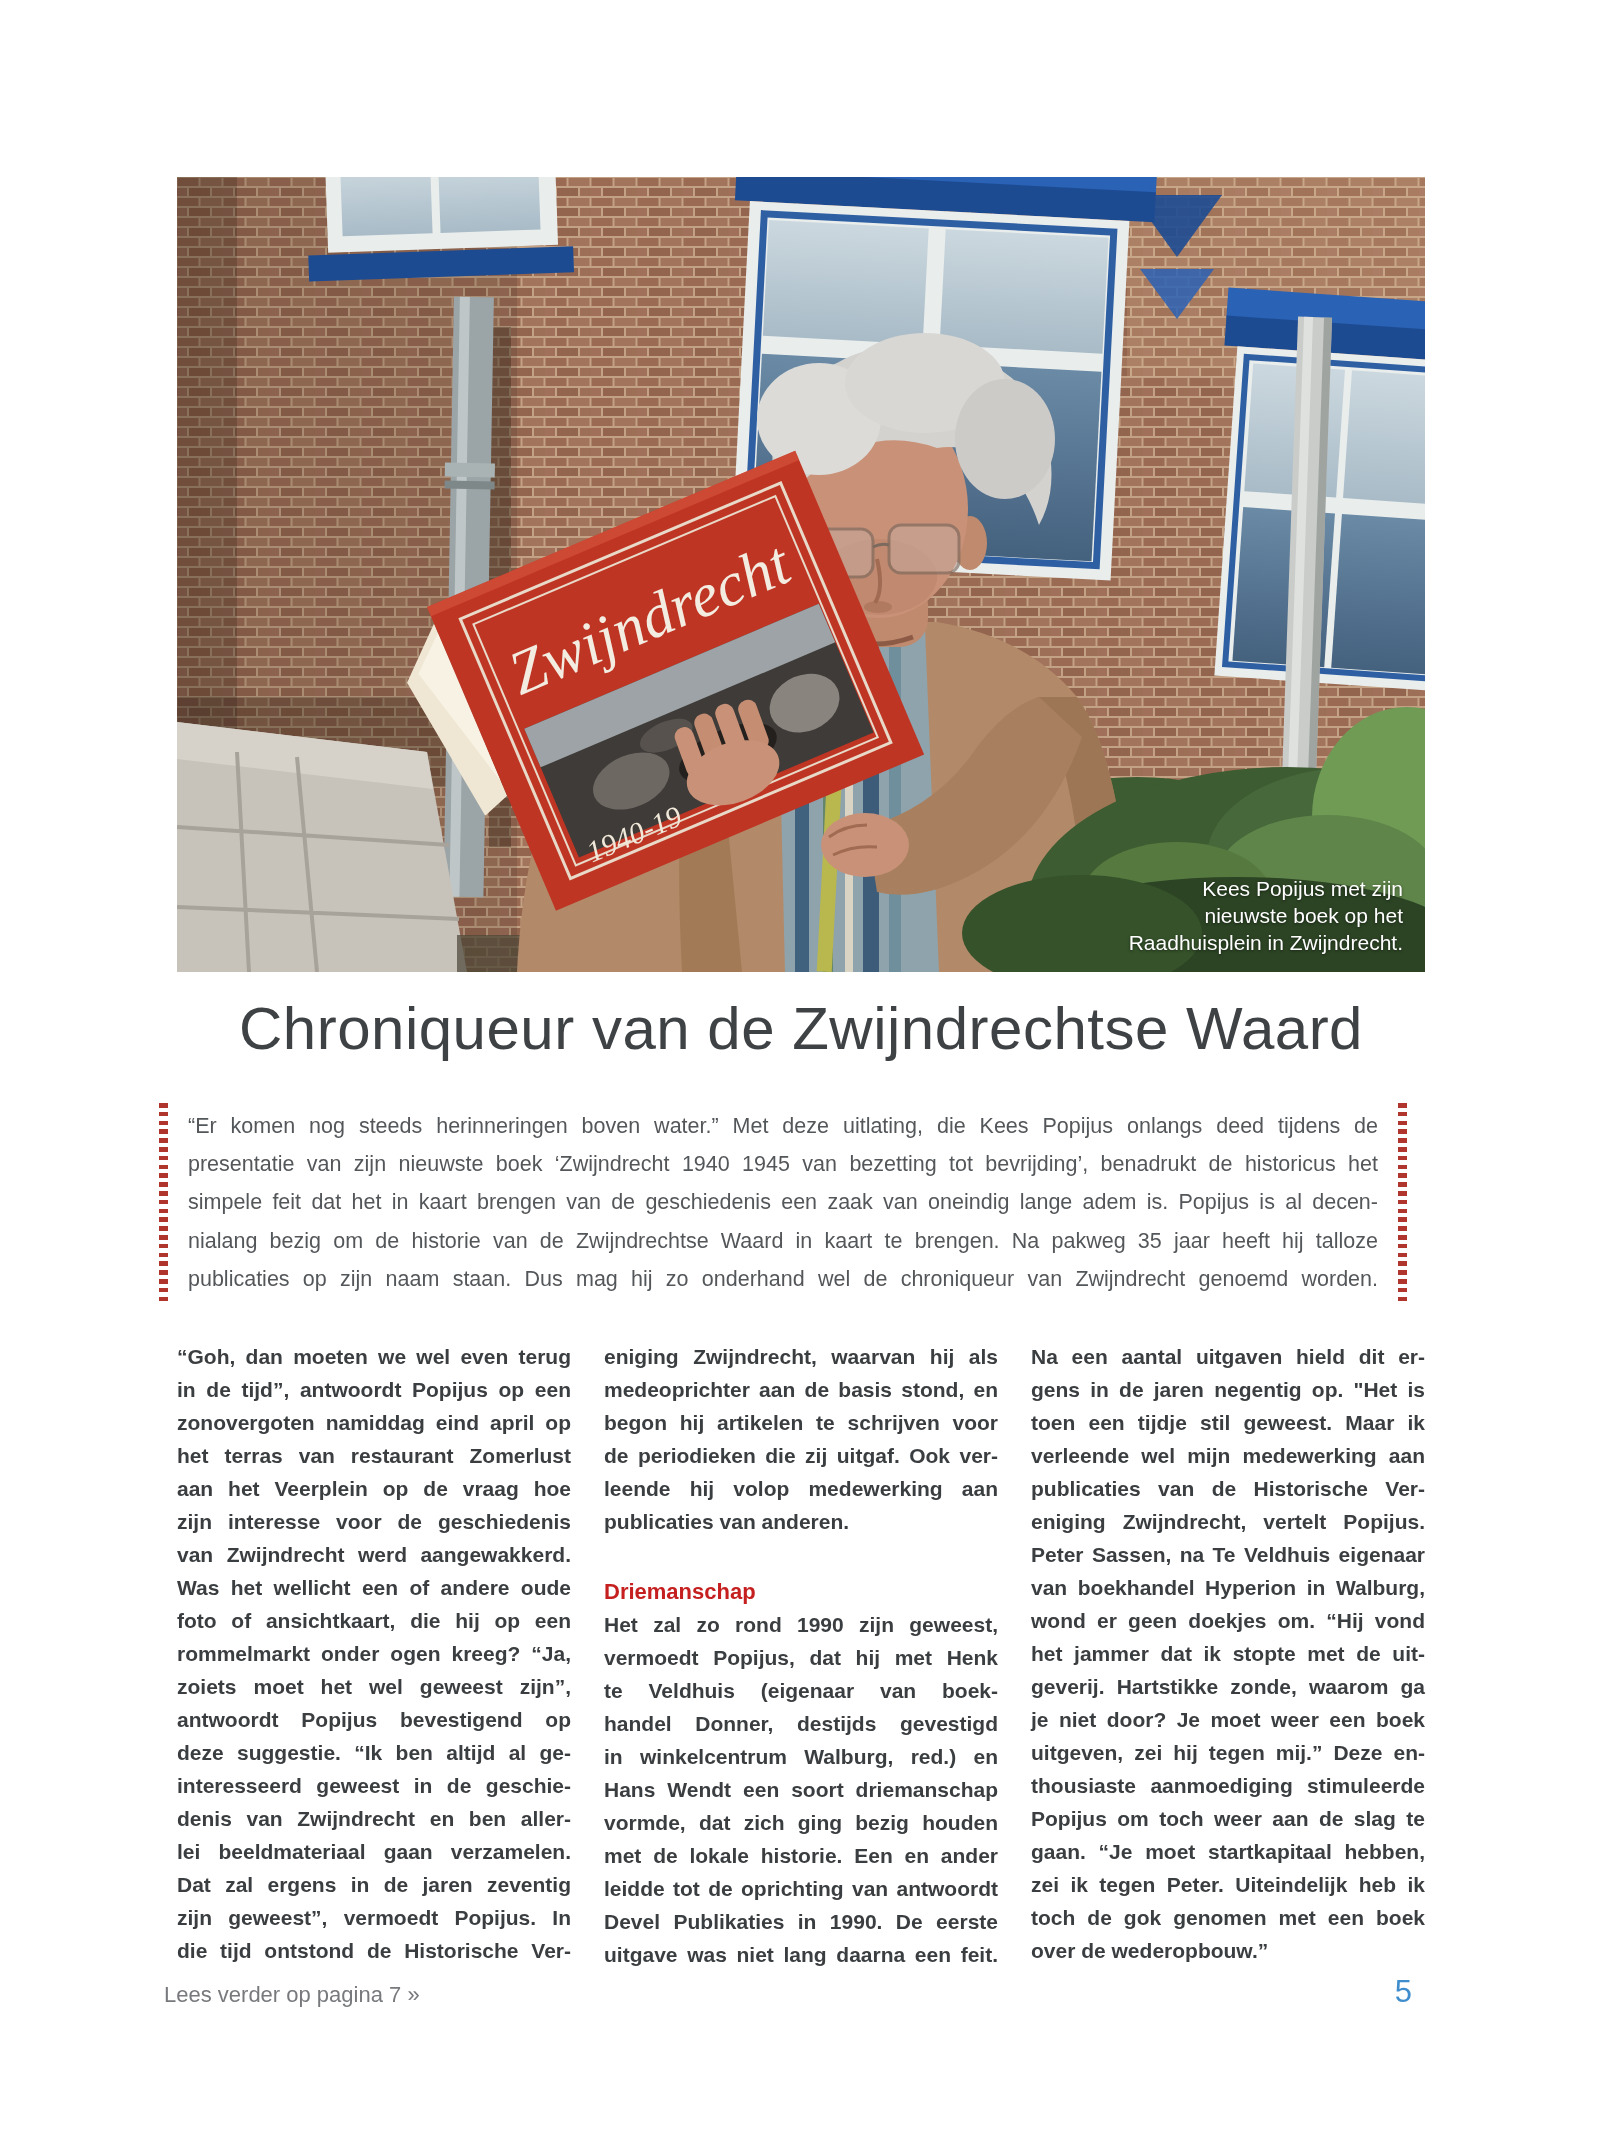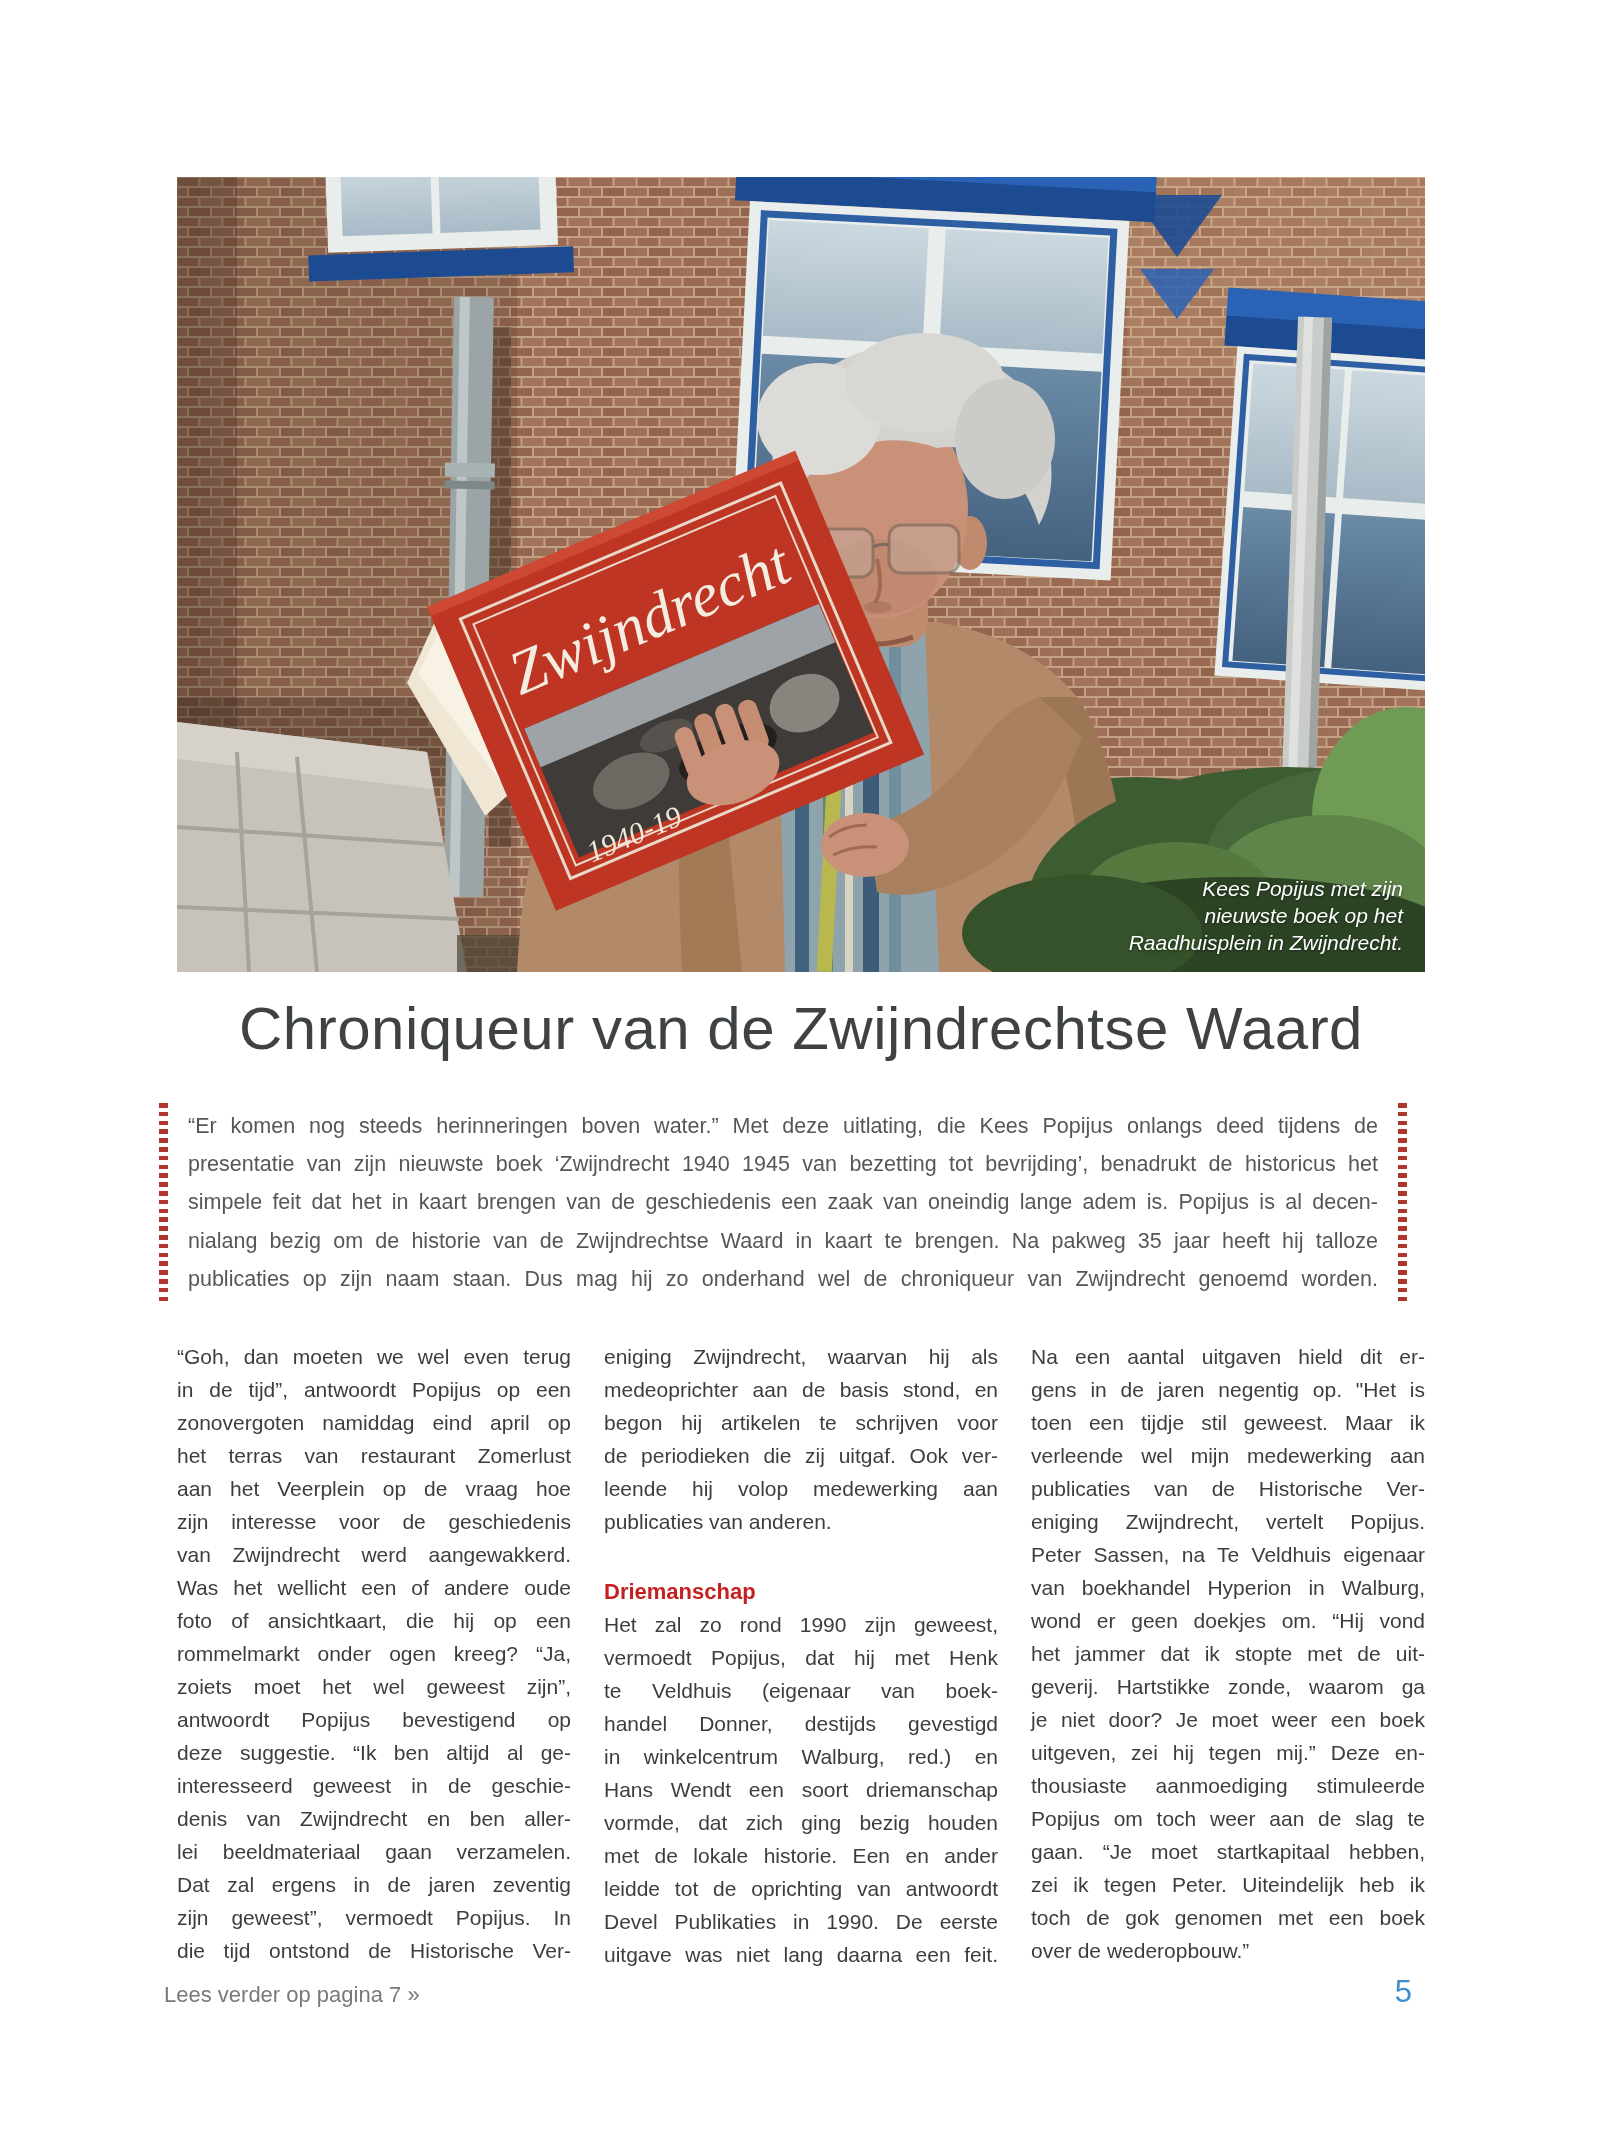--- a/index.html
+++ b/index.html
@@ -11,21 +11,21 @@
   }
 
   
   .photo {
     position:absolute; left:177px; top:177px; width:1248px; height:795px;
     overflow:hidden; background:#9b6a53;
   }
   .photo svg { display:block; }
   .caption {
     position:absolute; right:22px; bottom:16px;
-    text-align:right; font-style:italic; color:#ffffff;
+    text-align:right; color:#ffffff;
     font-size:21px; line-height:27px;
     text-shadow:0 1px 3px rgba(0,0,0,.5);
   }
 
   
   .title {
     position:absolute; left:177px; top:994px; width:1248px;
     text-align:center; font-size:60px; font-weight:300;
     color:#3f4244; letter-spacing:.5px; white-space:nowrap;
   }
@@ -46,21 +46,21 @@
   }
 
   
   .columns {
     position:absolute; left:177px; top:1340px; width:1248px;
     display:flex; gap:33px;
   }
   .col { flex:1; min-width:0; }
   .bline {
     font-size:21px; line-height:33px; color:#3b3e40;
-    text-align:justify; text-align-last:justify;
+    text-align:justify; text-align-last:justify;font-weight:bold;
   }
   .bline.short { text-align-last:left; }
   .subhead {
     font-size:22px; line-height:33px; font-weight:bold;
     color:#c5201f; margin-top:37px;
   }
 
   
   .footer {
     position:absolute; left:164px; top:1974px; width:1248px;

